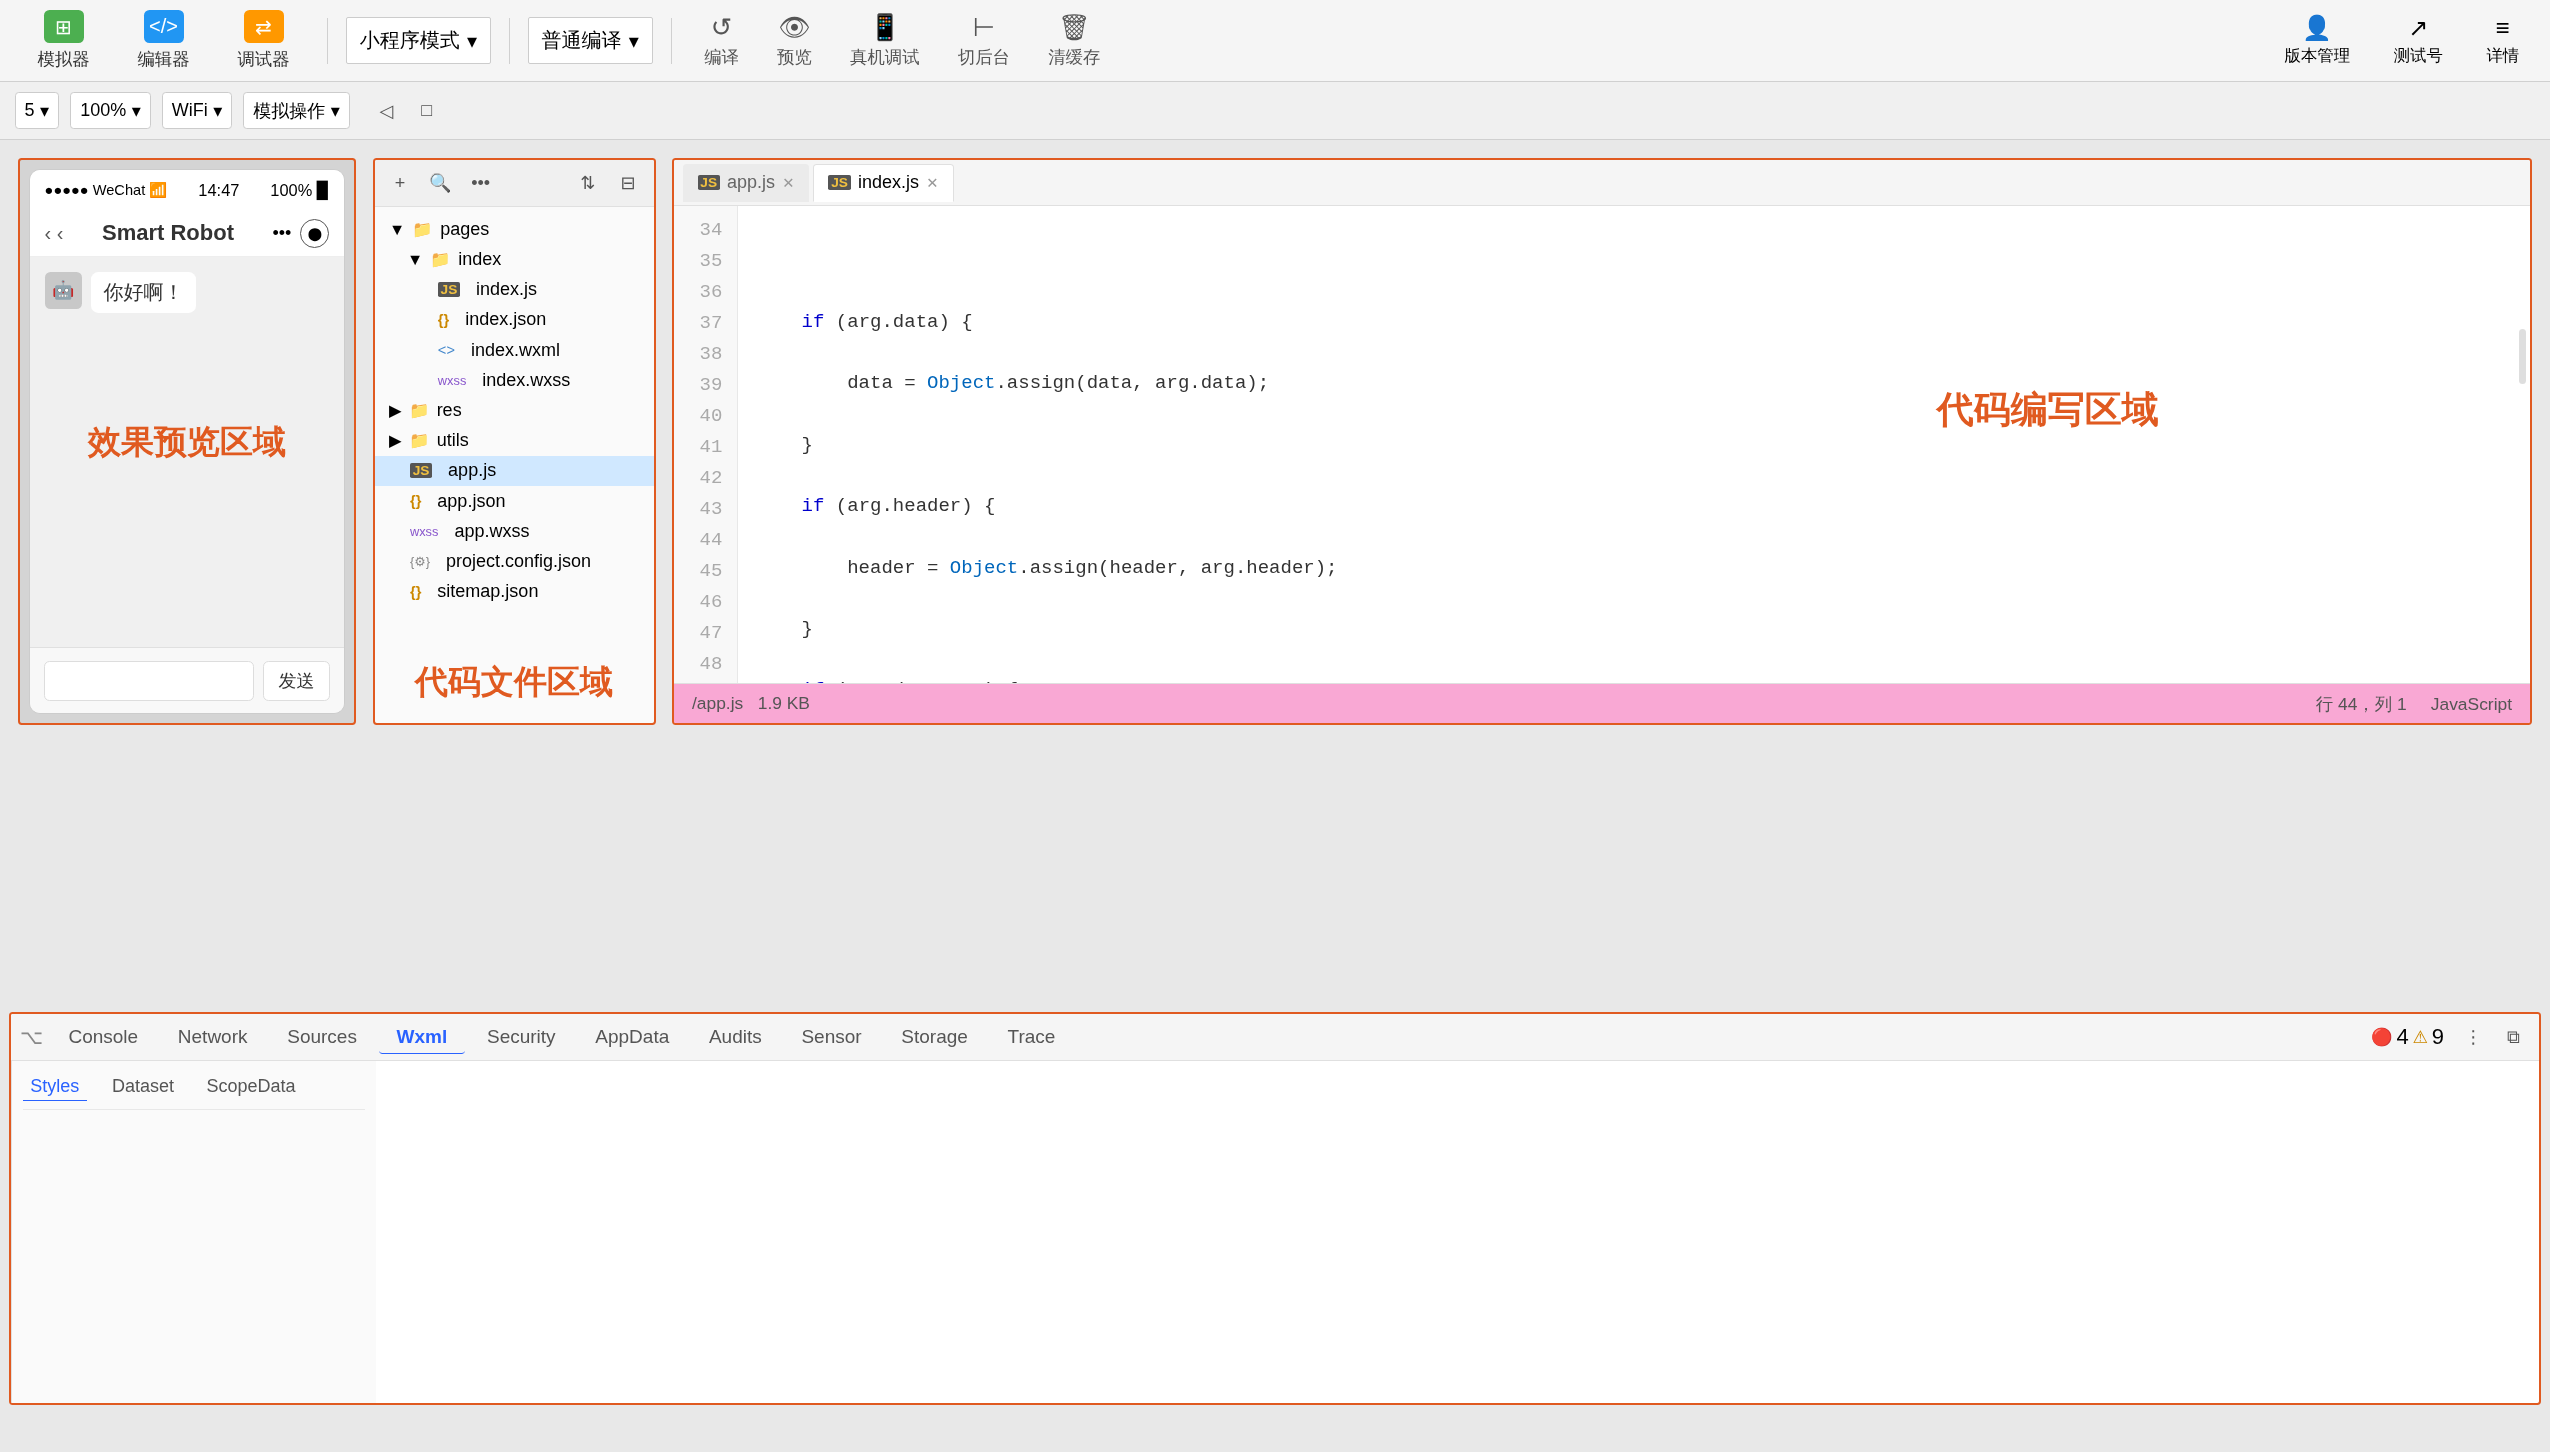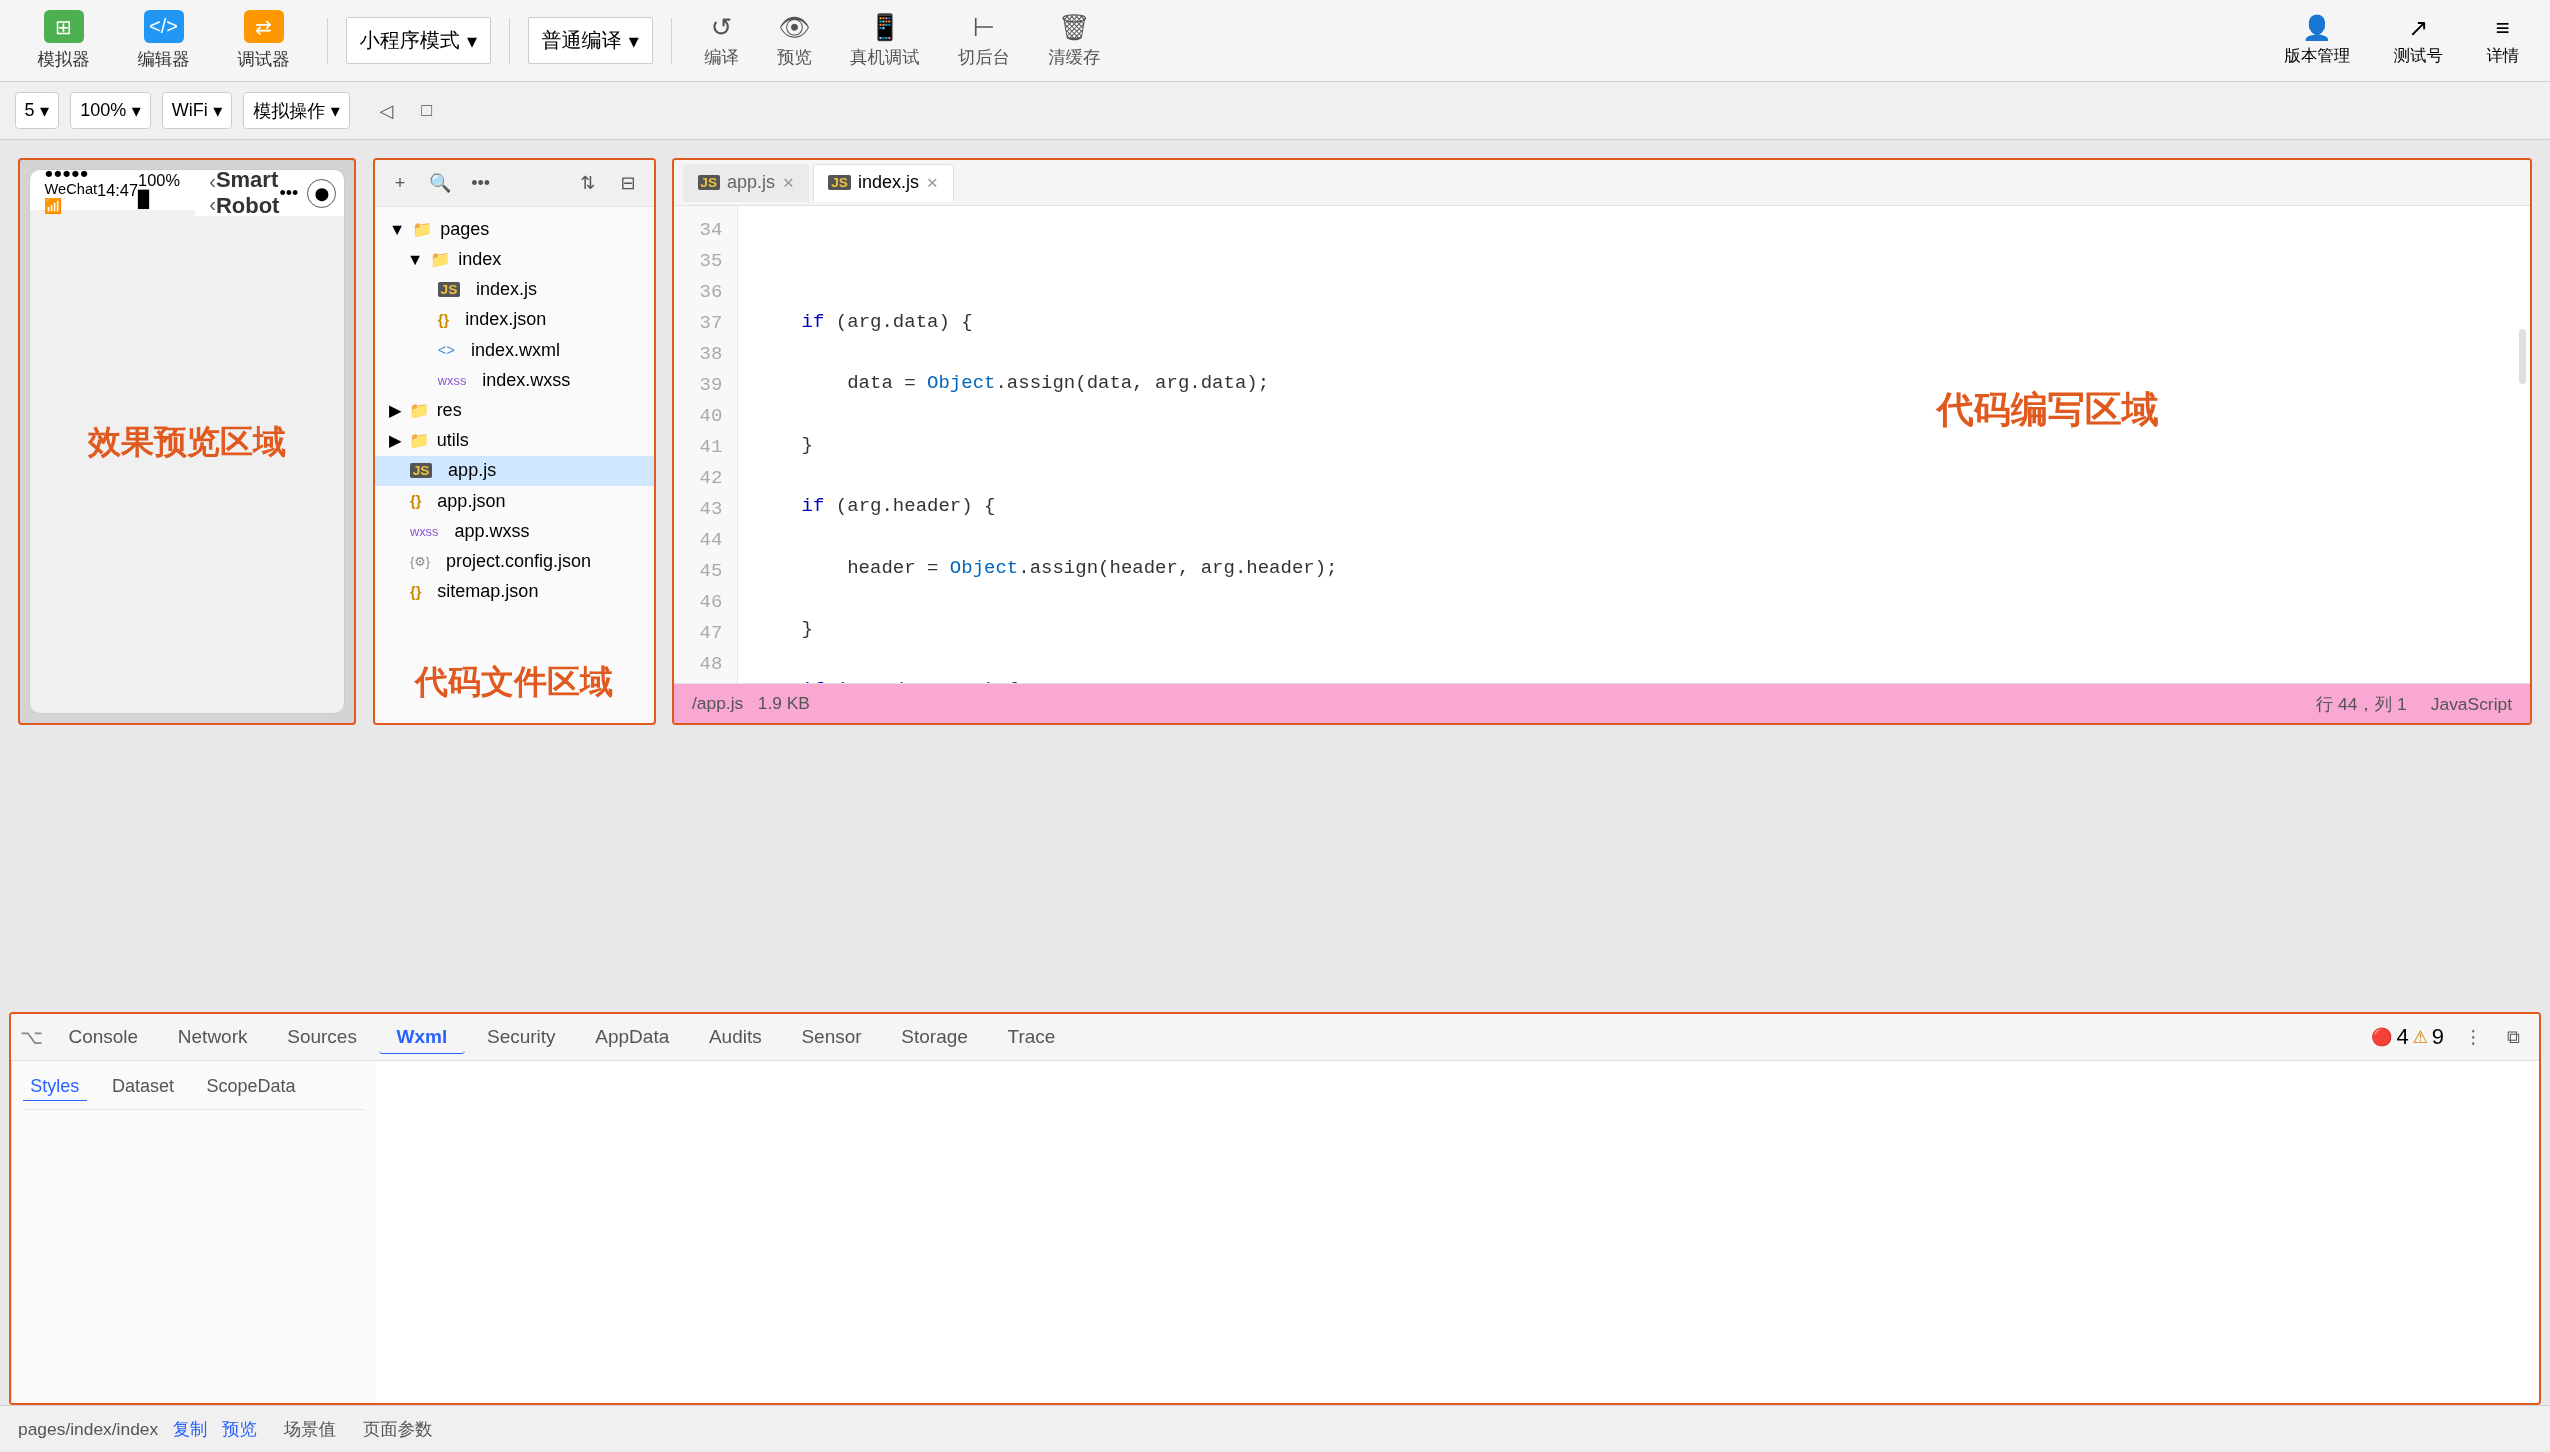--- a/index.html
+++ b/index.html
@@ -126,20 +126,21 @@
       position: relative;
     }
 
     
     .phone-screen {
       background: #f0f0f0;
       border-radius: 11px;
       margin: 9px;
       flex: 1;
       display: flex;
+      flex-direction: column;
       overflow: hidden;
       border: 0.9px solid #ccc;
     }
     .phone-status-bar {
       background: #fff;
       display: flex;
       align-items: center;
       justify-content: space-between;
       padding: 0 14.6px;
       height: 40px;
@@ -910,24 +911,15 @@
             <span>Dataset</span>
           </div>
           <div class="debug-right-tab">
             <span>ScopeData</span>
           </div>
         </div>
       </div>
     </div>
   </div>
 
-  <div class="status-bar">
-    <span>
-      <span>pages/index/index</span>&nbsp;&nbsp;
-      <span class="status-link">复制</span>&nbsp;&nbsp;
-      <span class="status-link">预览</span>
-    </span>
-    <span class="status-item">场景值</span>
-    <span class="status-item">页面参数</span>
-  </div>
 
 </div>
 
 
 </body></html>

